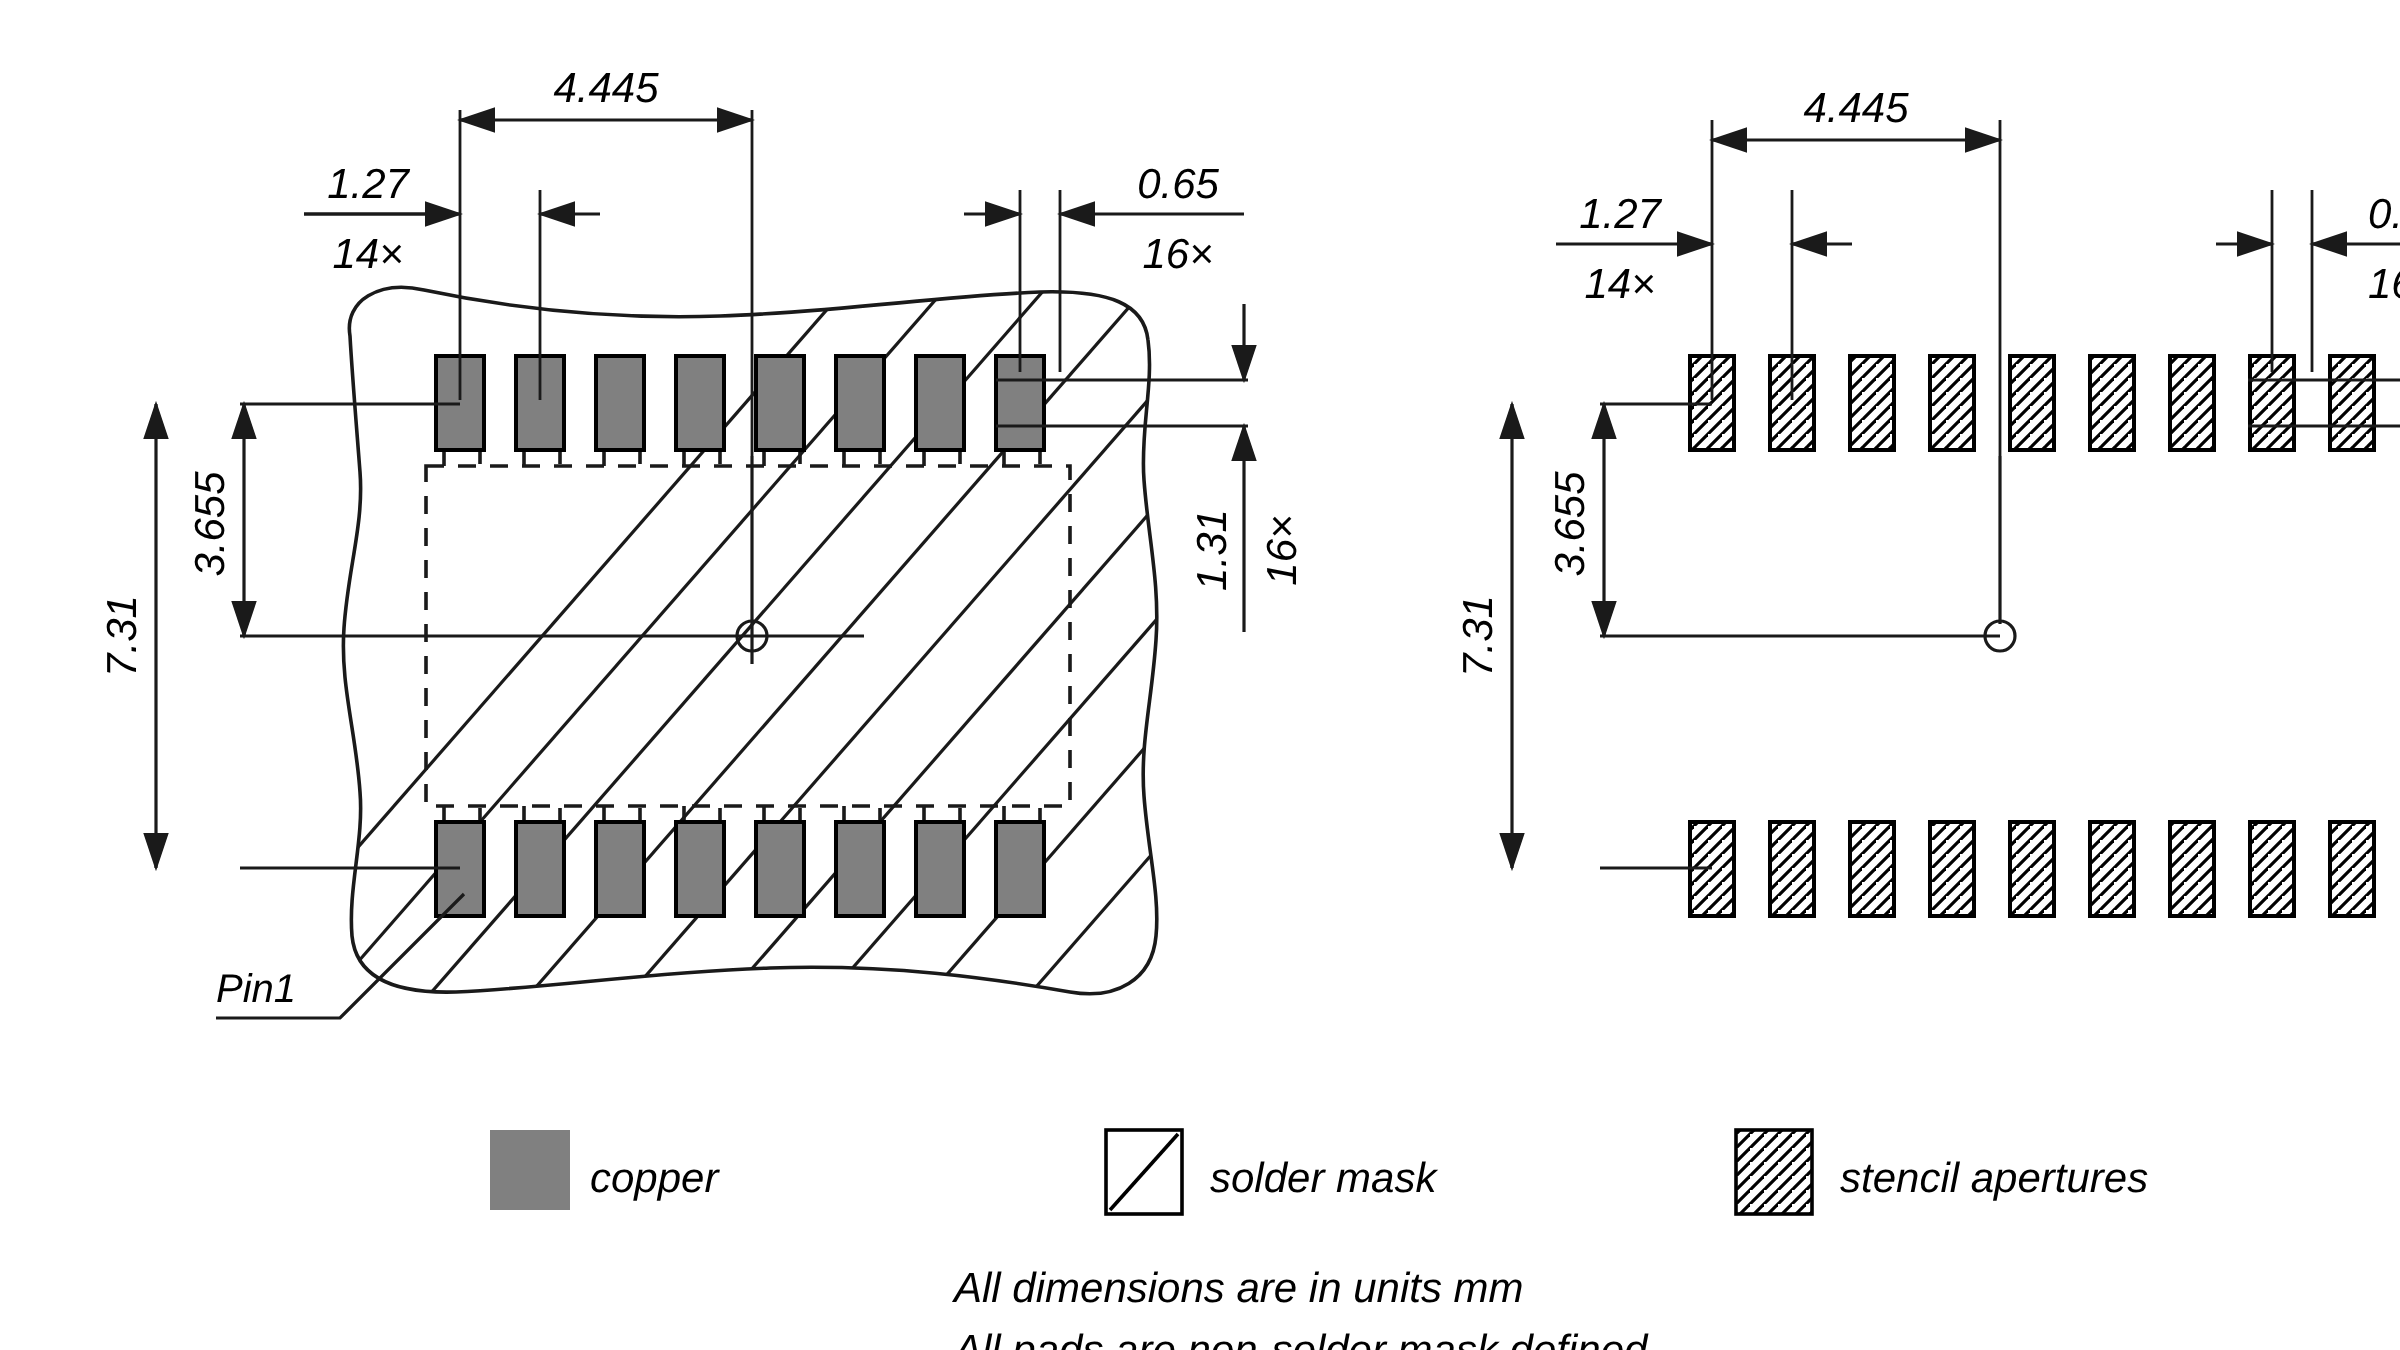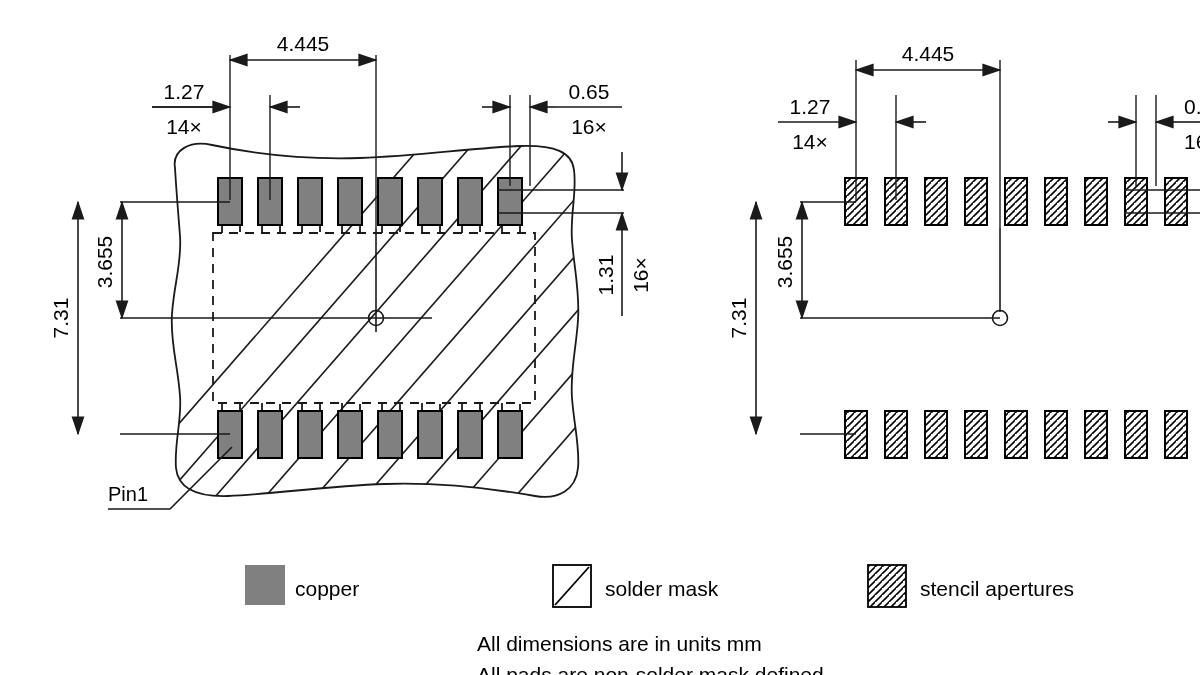--- a/index.html
+++ b/index.html
@@ -1,18 +1,18 @@
 <!DOCTYPE html>
 <html><head>
 <meta charset="utf-8">
 <style>
   html,body{margin:0;padding:0;background:#ffffff;}
   body{width:1200px;height:675px;overflow:hidden;
        font-family:"Liberation Sans","DejaVu Sans",sans-serif;color:#000;}
-  #stage{position:relative;width:1200px;height:631px;}
+  #stage{position:relative;width:1200px;height:631px;font-style:italic;}
   svg{display:block;}
   text{font-family:"Liberation Sans","DejaVu Sans",sans-serif;fill:#000;}
   .dimtxt{font-size:21px;}
   .legtxt{font-size:21px;}
   .notetxt{font-size:21px;}
   .pintxt{font-size:20px;}
 </style>
 </head>
 <body>
 

